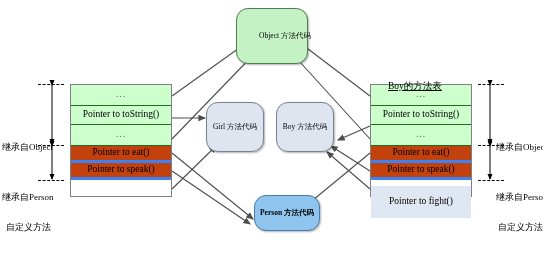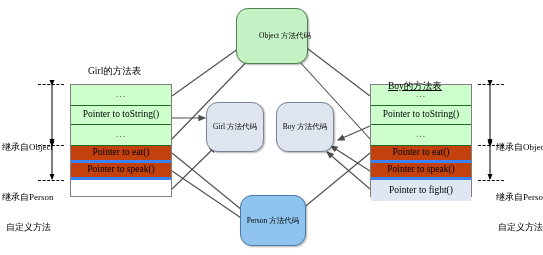--- a/index.html
+++ b/index.html
@@ -155,43 +155,42 @@
     <span>Object 方法代码</span>
   </div>
 
   <div class="codebox grey" style="left:206px; top:102px; width:58px; height:50px;">
     <span>Girl 方法代码</span>
   </div>
   <div class="codebox grey" style="left:276px; top:102px; width:58px; height:50px;text-align:right;">
     <span>Boy 方法代码</span>
   </div>
 
-  <div class="codebox blue" style="left:240px; top:195px; width:66px; height:51px;">
+  <div class="codebox blue" style="left:254px; top:195px; width:66px; height:36px;font-weight:bold;">
     <span>Person 方法代码</span>
   </div>
 
-  <div class="table-title" style="left:88px; top:65px;">Girl的方法表</div>
 
   <div class="mtable" style="left:70px; top:84px; width:102px; height:113px;">
     <div class="mrow green dots" style="height:21px;">...</div>
     <div class="mrow green" style="height:19px;">Pointer to toString()</div>
     <div class="mrow green dots" style="height:21px;">...</div>
     <div class="mrow blue" style="height:17px;">Pointer to eat()</div>
     <div class="mrow blue" style="height:17px;">Pointer to speak()</div>
   </div>
 
   <div class="table-title" style="left:388px; top:80px;text-decoration:underline;">Boy的方法表</div>
 
   <div class="mtable" style="left:370px; top:84px; width:102px; height:113px;">
     <div class="mrow green dots" style="height:21px;">...</div>
     <div class="mrow green" style="height:19px;">Pointer to toString()</div>
     <div class="mrow green dots" style="height:21px;">...</div>
     <div class="mrow blue" style="height:17px;">Pointer to eat()</div>
     <div class="mrow blue" style="height:17px;">Pointer to speak()</div>
-    <div class="mrow pale last" style="height:21px;">Pointer to fight()</div>
+    <div class="mrow pale last" style="height:32px;margin-top:6px;">Pointer to fight()</div>
   </div>
 
   <div class="dash" style="left:38px; top:84px; width:26px;"></div>
   <div class="dash" style="left:38px; top:145px; width:26px;"></div>
   <div class="dash" style="left:38px; top:180px; width:26px;"></div>
 
   <svg style="position:absolute;left:0;top:0;width:543px;height:255px;pointer-events:none;z-index:2;" viewBox="0 0 543 255" xmlns="http://www.w3.org/2000/svg">
     <defs>
       <marker id="ah2" markerWidth="6" markerHeight="6" refX="5" refY="2.5" orient="auto" markerUnits="strokeWidth">
         <path d="M0,0 L6,2.5 L0,5 z" fill="#000"></path>

